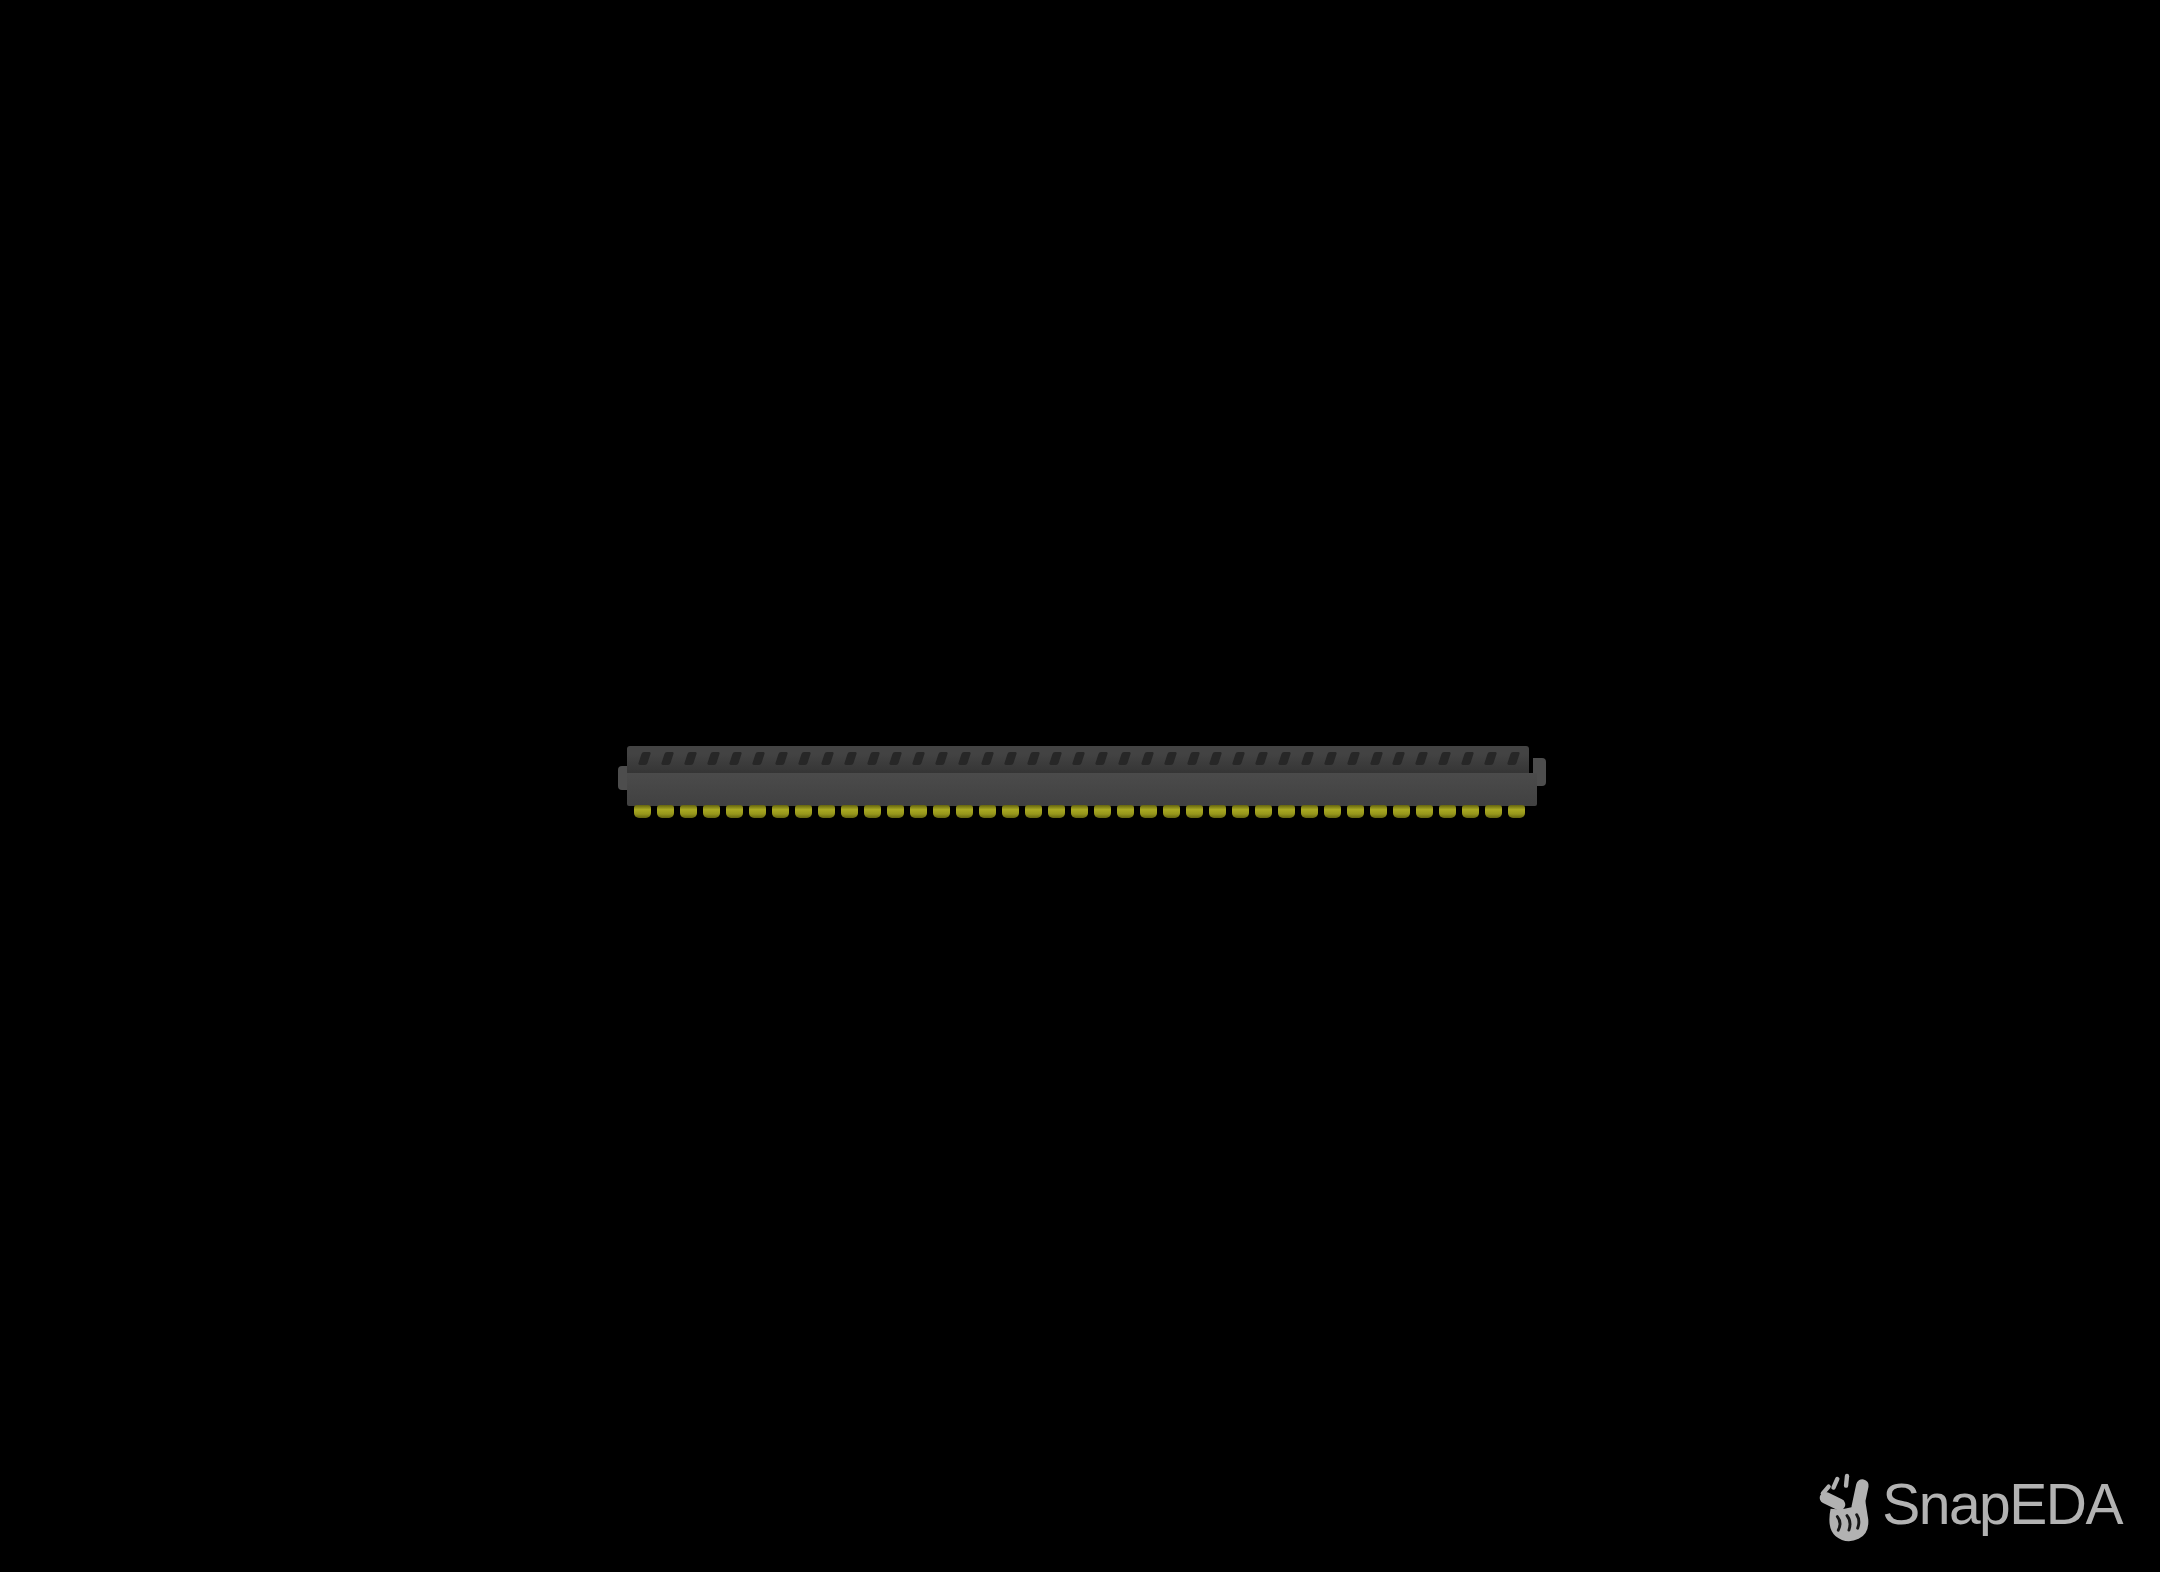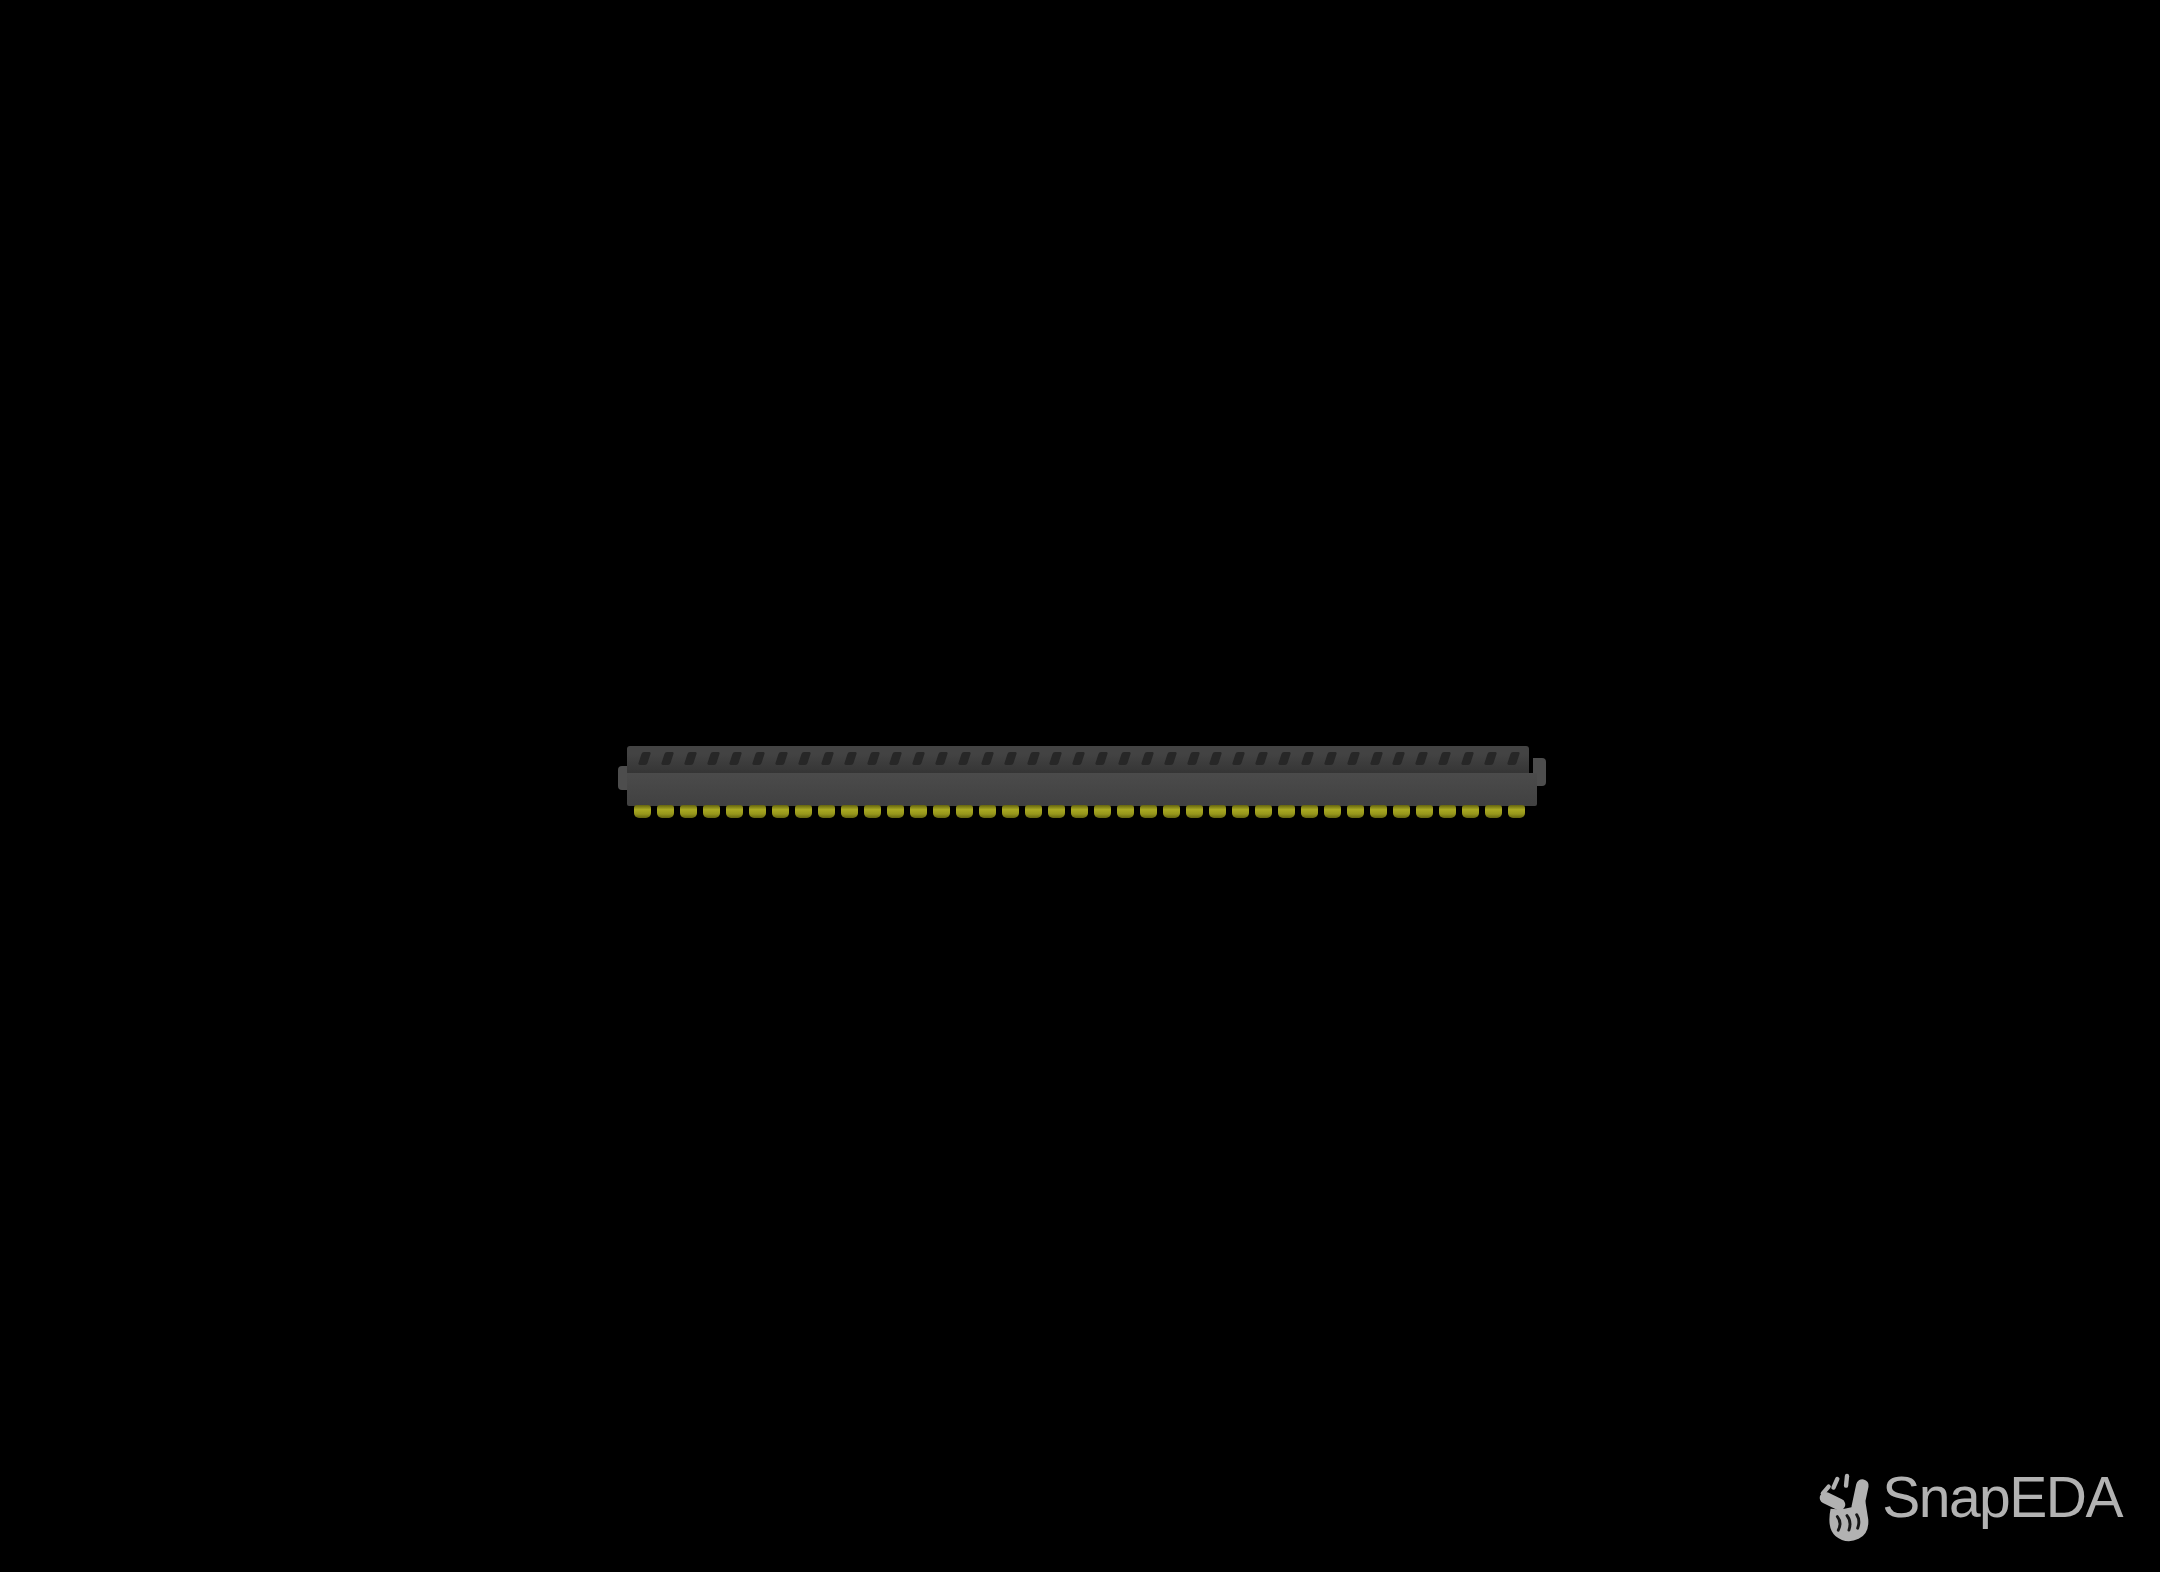--- a/index.html
+++ b/index.html
@@ -101,21 +101,21 @@
       var(--pin-mid) 70%,
       var(--pin-dark) 100%);
   }
 
   
   .watermark {
     position: absolute;
     right: 38px;
     bottom: 28px;
     display: flex;
-    align-items: flex-start;
+    align-items: center;
     gap: 6px;
   }
   .hand-icon svg {
     width: 58px;
     height: 78px;
     display: block;
   }
   .brand-text {
     font-size: 57px;
     line-height: 62px;

